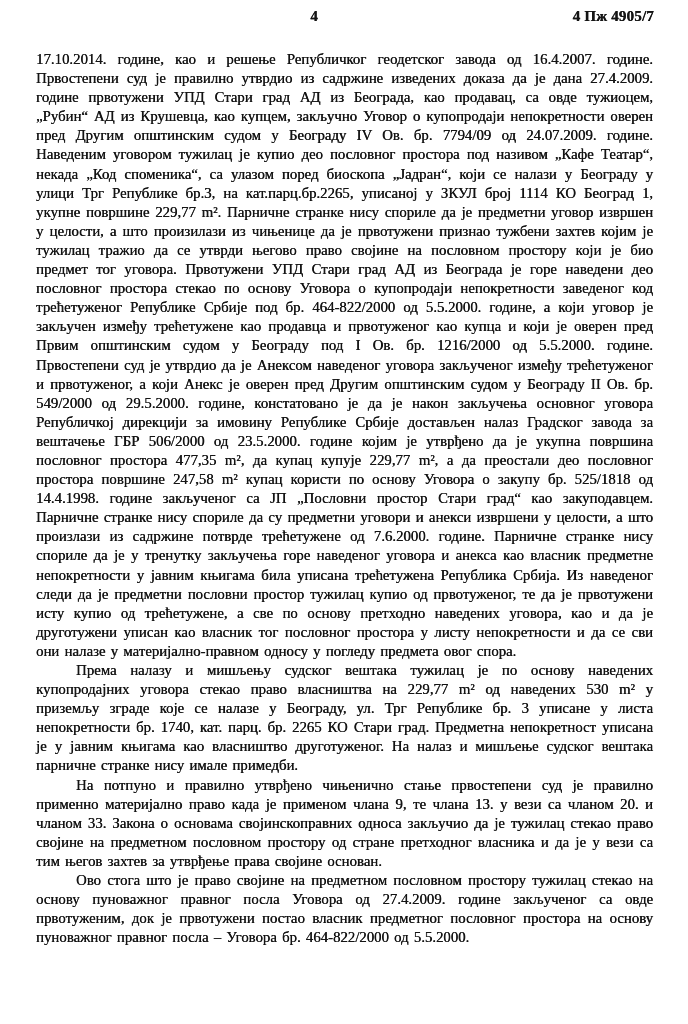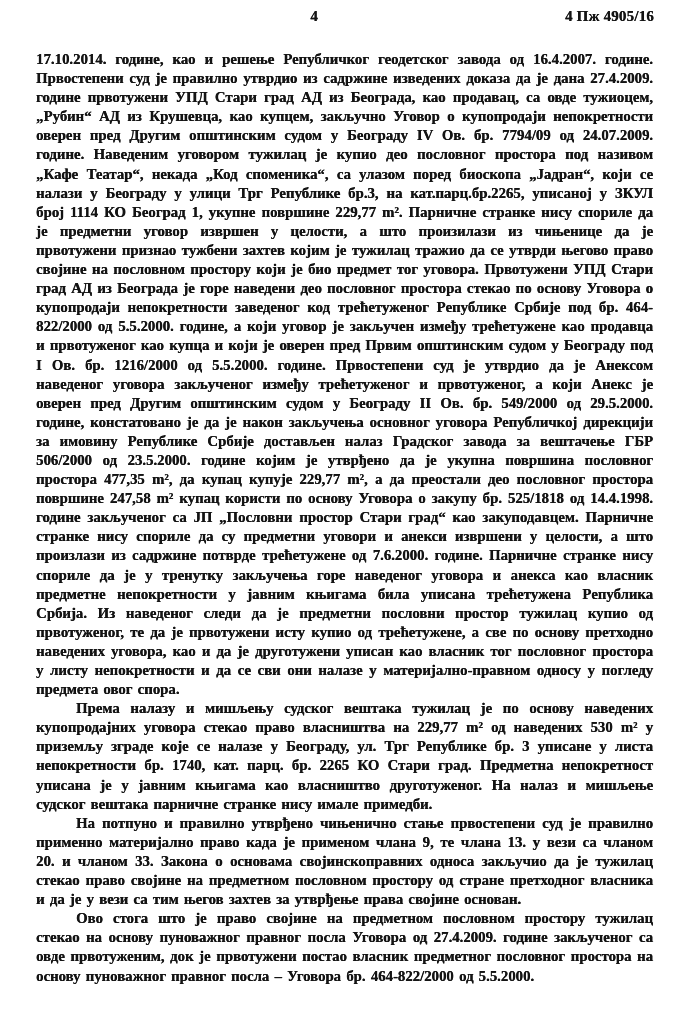--- a/index.html
+++ b/index.html
@@ -46,33 +46,32 @@
     width: 617px;
     font-size: 14.8px;
     line-height: 19.1px;
     text-align: justify;
     text-shadow: 0.3px 0 0 currentColor;
     word-spacing: 1.5px;
   }
   .body-text p {
     margin: 0;
     padding: 0;
-    font-weight: bold;
   }
   .body-text p.indent {
     text-indent: 40px;
   }
 </style>
 </head>
 <body>
 
 <div class="page">
   <div class="header">
     <span class="hdr-center">4</span>
-    <span class="hdr-right">4 Пж 4905/16</span>
+    <span class="hdr-right">4 Пж 4905/7</span>
   </div>
 
   <div class="body-text">
     <p>17.10.2014. године, као и решење Републичког геодетског завода од 16.4.2007. године. Првостепени суд је правилно утврдио из садржине изведених доказа да је дана 27.4.2009. године првотужени УПД Стари град АД из Београда, као продавац, са овде тужиоцем, „Рубин“ АД из Крушевца, као купцем, закључно Уговор о купопродаји непокретности оверен пред Другим општинским судом у Београду IV Ов. бр. 7794/09 од 24.07.2009. године. Наведеним уговором тужилац је купио део пословног простора под називом „Кафе Театар“, некада „Код споменика“, са улазом поред биоскопа „Јадран“, који се налази у Београду у улици Трг Републике бр.3, на кат.парц.бр.2265, уписаној у ЗКУЛ број 1114 КО Београд 1, укупне површине 229,77 m². Парничне странке нису спориле да је предметни уговор извршен у целости, а што произилази из чињенице да је првотужени признао тужбени захтев којим је тужилац тражио да се утврди његово право својине на пословном простору који је био предмет тог уговора. Првотужени УПД Стари град АД из Београда је горе наведени део пословног простора стекао по основу Уговора о купопродаји непокретности заведеног код трећетуженог Републике Србије под бр. 464-822/2000 од 5.5.2000. године, а који уговор је закључен између трећетужене као продавца и првотуженог као купца и који је оверен пред Првим општинским судом у Београду под I Ов. бр. 1216/2000 од 5.5.2000. године. Првостепени суд је утврдио да је Анексом наведеног уговора закљученог између трећетуженог и првотуженог, а који Анекс је оверен пред Другим општинским судом у Београду II Ов. бр. 549/2000 од 29.5.2000. године, констатовано је да је након закључења основног уговора Републичкој дирекцији за имовину Републике Србије достављен налаз Градског завода за вештачење ГБР 506/2000 од 23.5.2000. године којим је утврђено да је укупна површина пословног простора 477,35 m², да купац купује 229,77 m², а да преостали део пословног простора површине 247,58 m² купац користи по основу Уговора о закупу бр. 525/1818 од 14.4.1998. године закљученог са ЈП „Пословни простор Стари град“ као закуподавцем. Парничне странке нису спориле да су предметни уговори и анекси извршени у целости, а што произлази из садржине потврде трећетужене од 7.6.2000. године. Парничне странке нису спориле да је у тренутку закључења горе наведеног уговора и анекса као власник предметне непокретности у јавним књигама била уписана трећетужена Република Србија. Из наведеног следи да је предметни пословни простор тужилац купио од првотуженог, те да је првотужени исту купио од трећетужене, а све по основу претходно наведених уговора, као и да је друготужени уписан као власник тог пословног простора у листу непокретности и да се сви они налазе у материјално-правном односу у погледу предмета овог спора.</p>
     <p class="indent">Према налазу и мишљењу судског вештака тужилац је по основу наведених купопродајних уговора стекао право власништва на 229,77 m² од наведених 530 m² у приземљу зграде које се налазе у Београду, ул. Трг Републике бр. 3 уписане у листа непокретности бр. 1740, кат. парц. бр. 2265 КО Стари град. Предметна непокретност уписана је у јавним књигама као власништво друготуженог. На налаз и мишљење судског вештака парничне странке нису имале примедби.</p>
     <p class="indent">На потпуно и правилно утврђено чињенично стање првостепени суд је правилно применно материјално право када је применом члана 9, те члана 13. у вези са чланом 20. и чланом 33. Закона о основама својинскоправних односа закључио да је тужилац стекао право својине на предметном пословном простору од стране претходног власника и да је у вези са тим његов захтев за утврђење права својине основан.</p>
     <p class="indent">Ово стога што је право својине на предметном пословном простору тужилац стекао на основу пуноважног правног посла Уговора од 27.4.2009. године закљученог са овде првотуженим, док је првотужени постао власник предметног пословног простора на основу пуноважног правног посла – Уговора бр. 464-822/2000 од 5.5.2000.</p>
   </div>
 </div>
 

